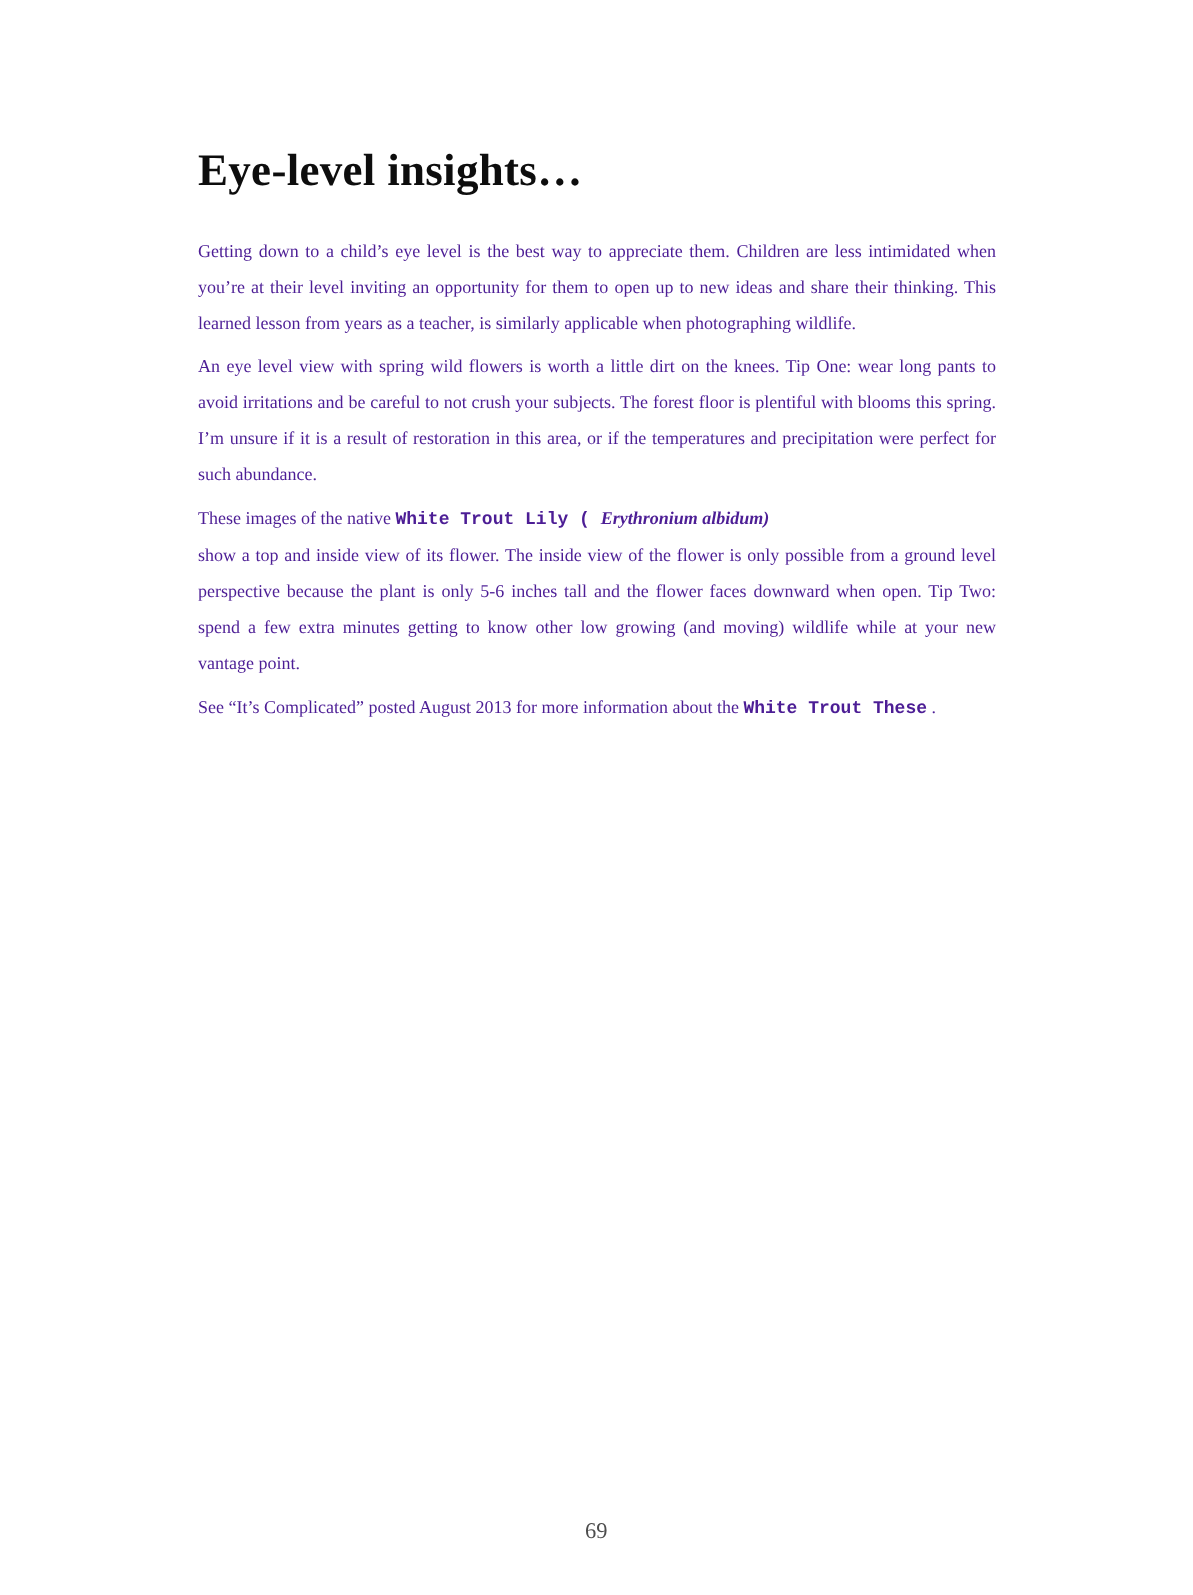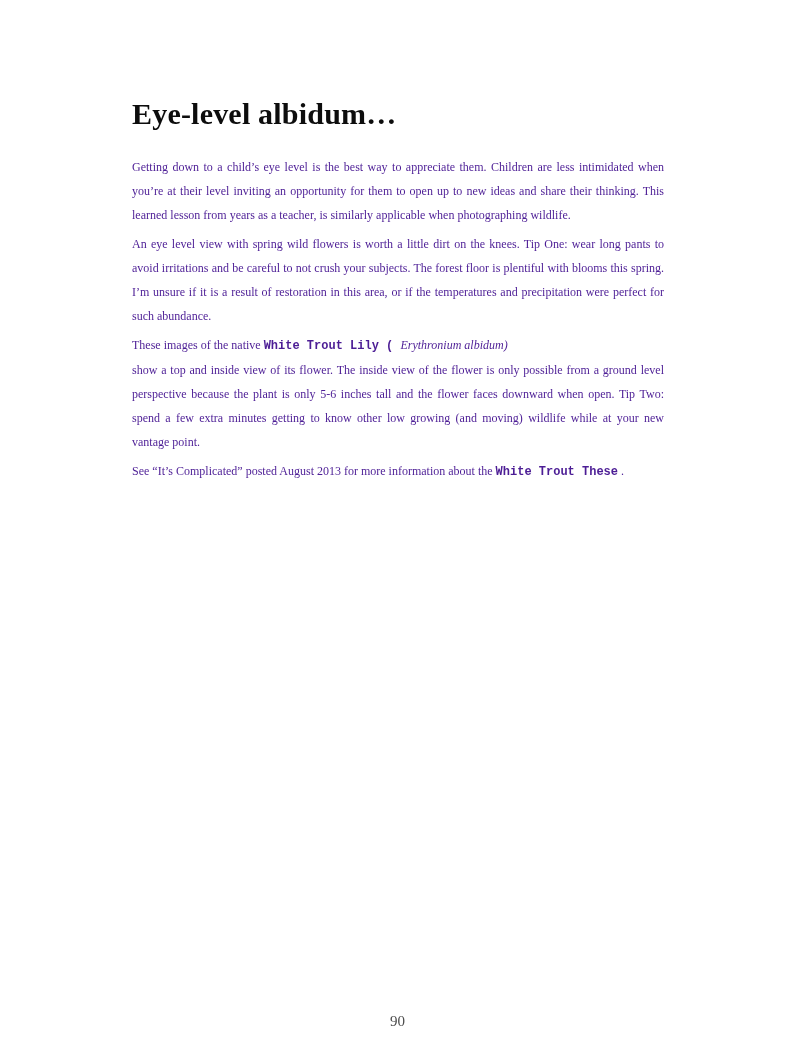--- a/index.html
+++ b/index.html
@@ -32,44 +32,44 @@
   }
   .content p {
     margin: 0 0 5px 0;
     font-size: 12px;
     line-height: 24px;
     text-align: justify;
     text-justify: inter-word;
     color: #4c1d95;
   }
   .b  { font-weight: bold; font-family: Liberation Mono, monospace; }
-  .bi { font-weight: normal; font-style: italic; }
+  .bi { font-weight: bold; font-style: italic; }
   .pagenum {
     position: absolute;
     left: 0;
     top: 1012px;
     width: 795px;
     text-align: center;
     font-size: 15px;
     line-height: 18px;
     color: #4d4d4d;
   }
 </style>
 </head>
 <body>
 
 <div class="page">
   <div class="content">
 
-    <h1 class="title">Eye-level albidum…</h1>
+    <h1 class="title">Eye-level insights…</h1>
 
     <p>Getting down to a child’s eye level is the best way to appreciate them. Children are less intimidated when you’re at their level inviting an opportunity for them to open up to new ideas and share their thinking. This learned lesson from years as a teacher, is similarly applicable when photographing wildlife.</p>
 
     <p>An eye level view with spring wild flowers is worth a little dirt on the knees. Tip One: wear long pants to avoid irritations and be careful to not crush your subjects. The forest floor is plentiful with blooms this spring. I’m unsure if it is a result of restoration in this area, or if the temperatures and precipitation were perfect for such abundance.</p>
 
     <p><span>These images of the native </span><span class="b">White Trout Lily ( </span><span class="bi">Erythronium albidum)</span><br><span>show a top and inside view of its flower. The inside view of the flower is only possible from a ground level perspective because the plant is only 5-6 inches tall and the flower faces downward when open. Tip Two: spend a few extra minutes getting to know other low growing (and moving) wildlife while at your new vantage point.</span></p>
 
     <p><span>See “It’s Complicated” posted August 2013 for more information about the </span><span class="b">White Trout These</span><span> .</span></p>
 
   </div>
 
-  <div class="pagenum">90</div>
+  <div class="pagenum">69</div>
 </div>
 
 </body></html>

